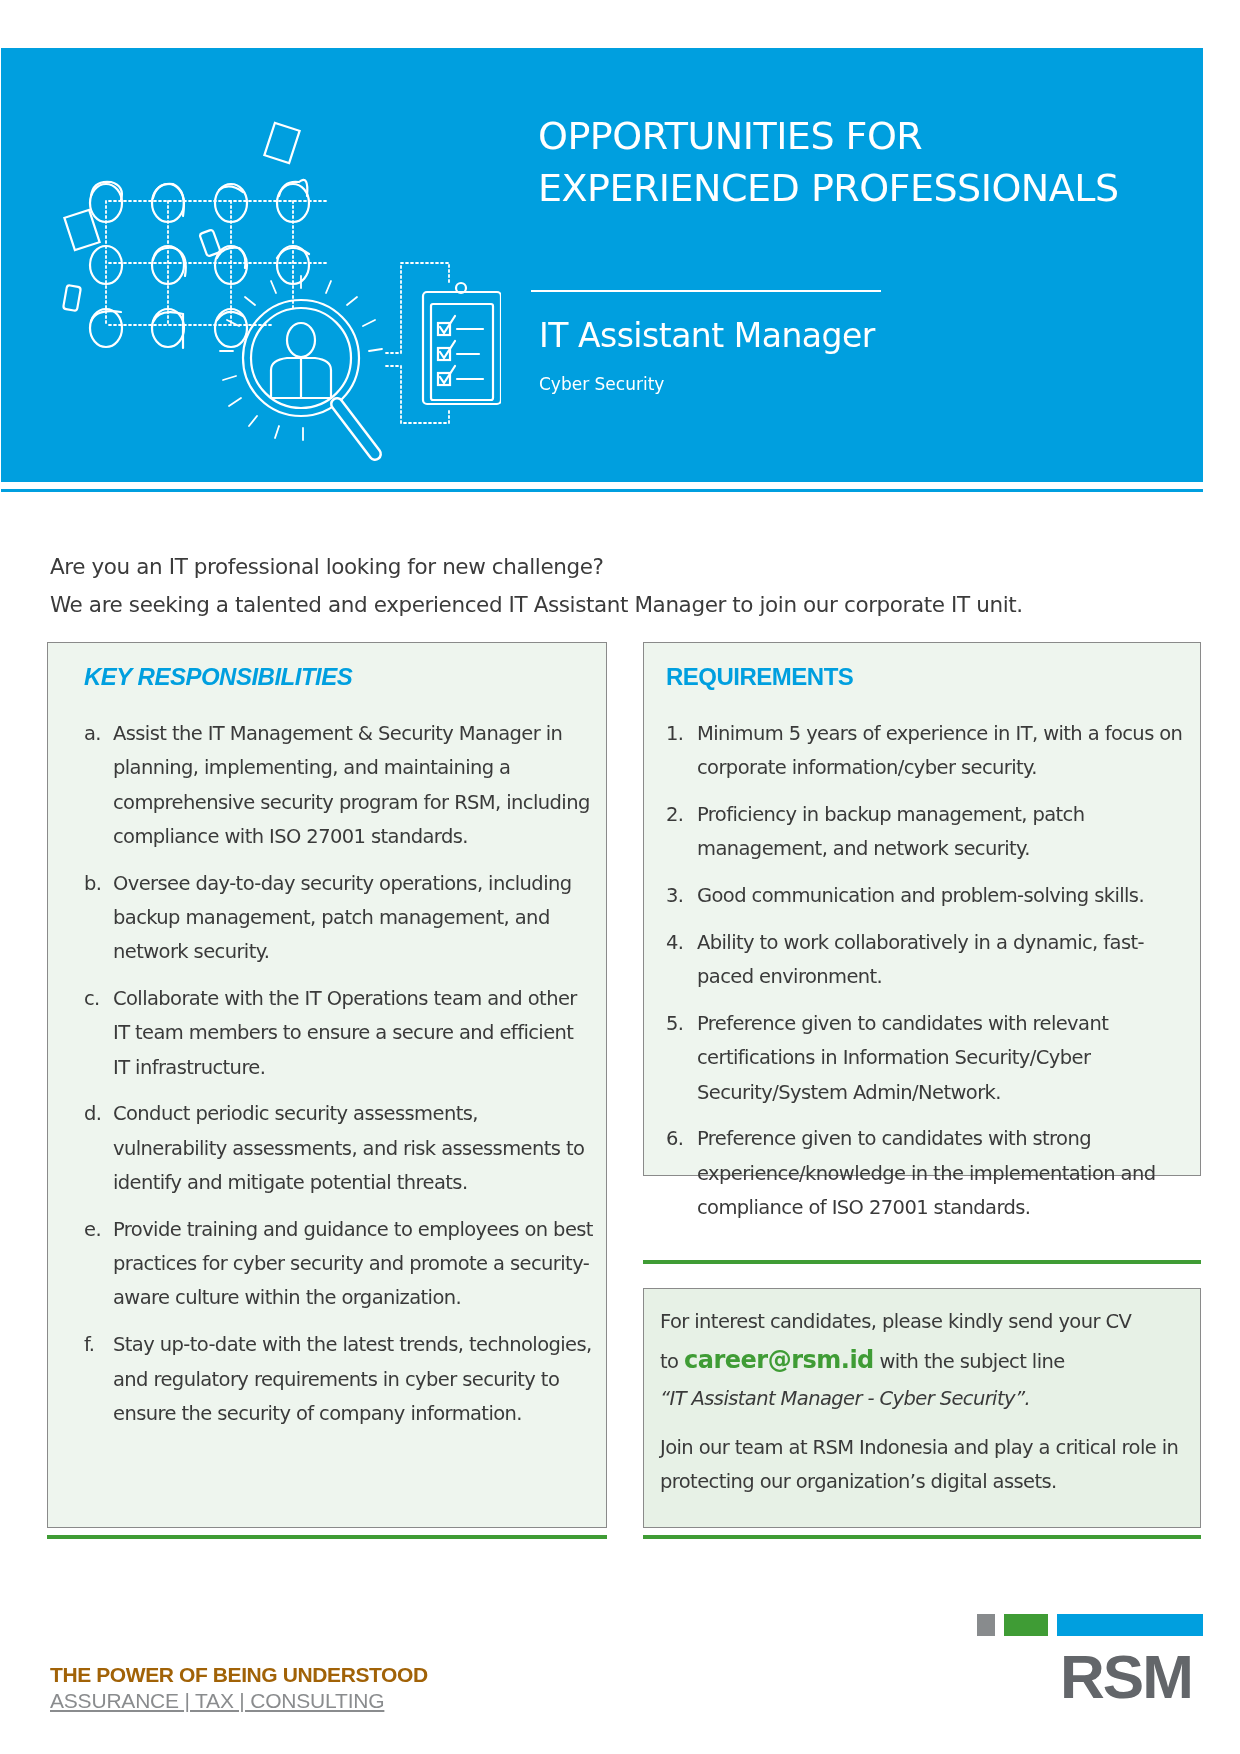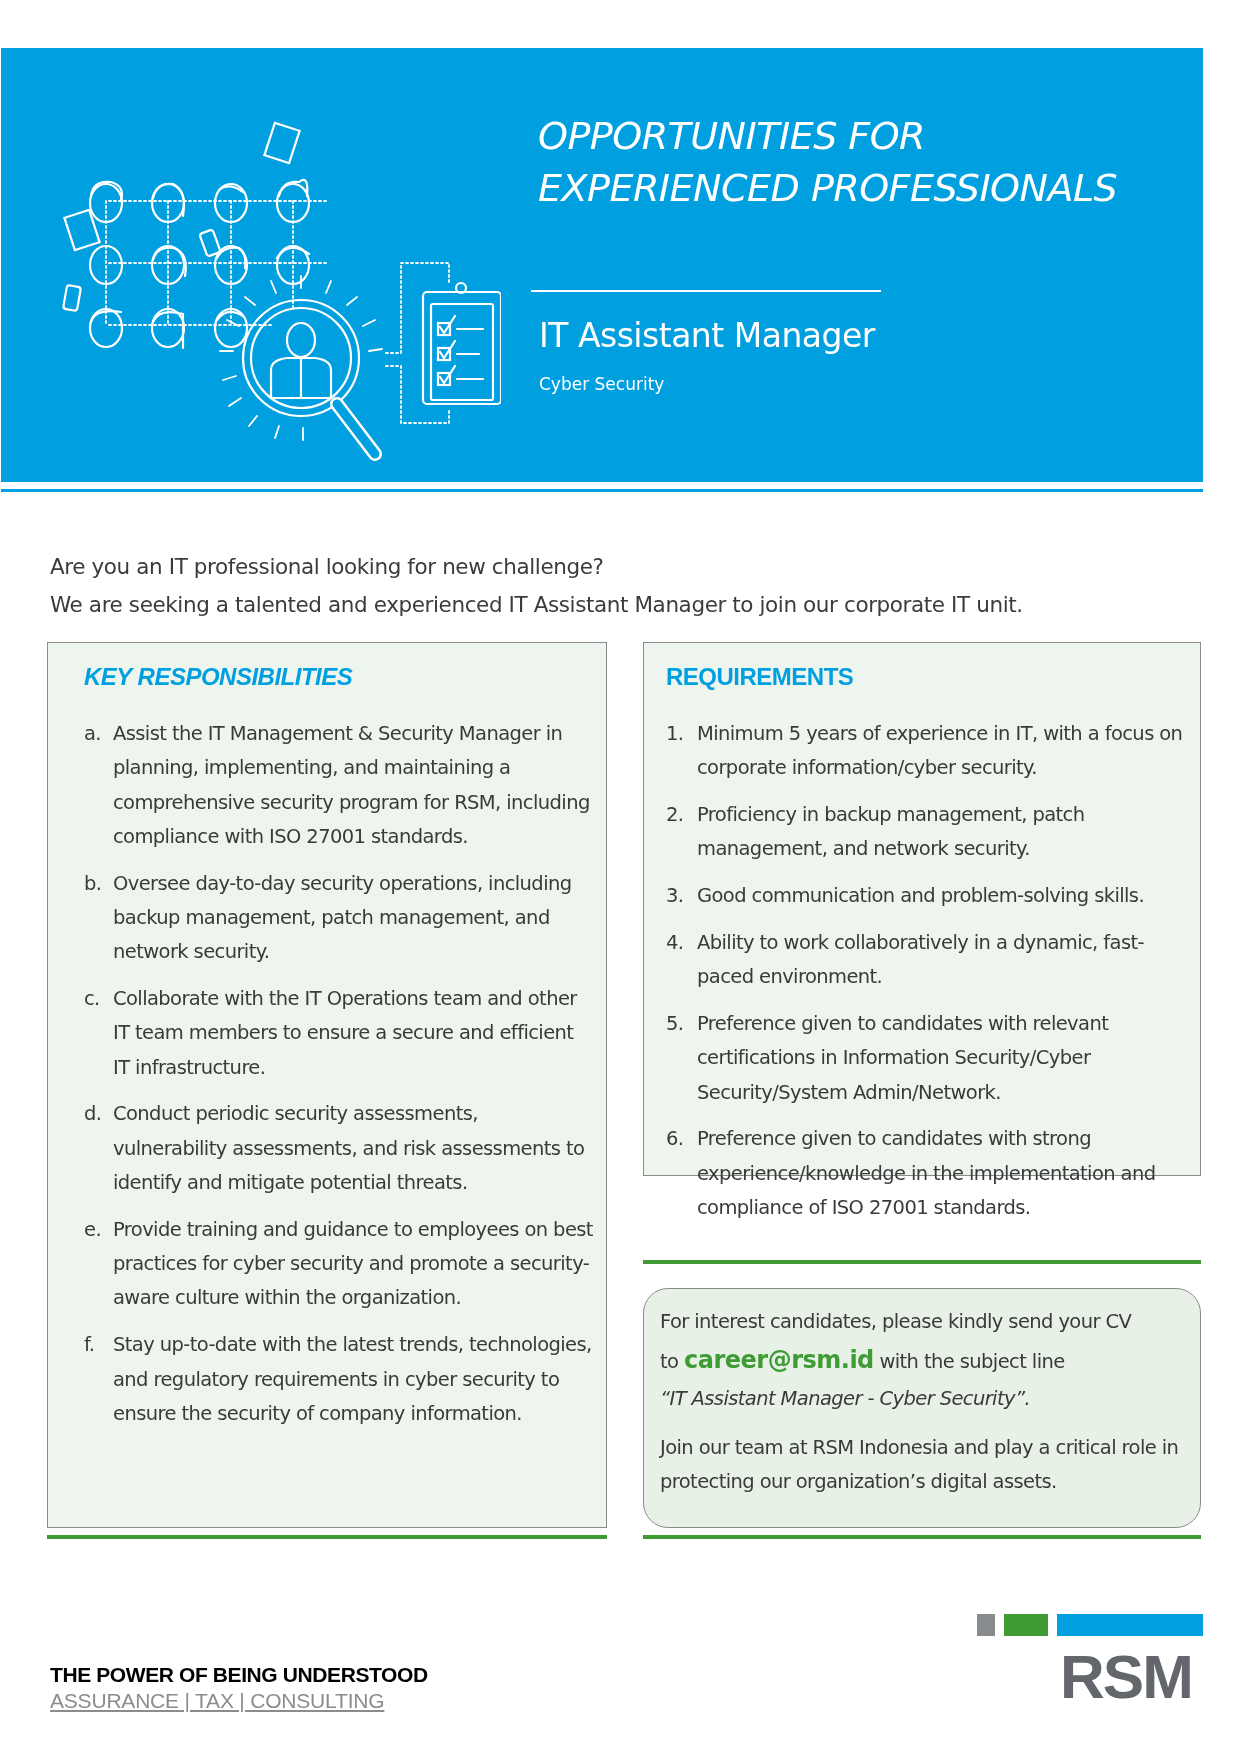--- a/index.html
+++ b/index.html
@@ -4,52 +4,52 @@
 <style>
   * { box-sizing: border-box; margin: 0; padding: 0; }
   html, body { width: 1240px; height: 1754px; background: #ffffff; overflow: hidden; }
   body { position: relative; font-family: "DejaVu Sans", "Liberation Sans", sans-serif; color: #3a3a3a; }
 
   .banner { position: absolute; left: 1px; top: 48px; width: 1202px; height: 434px; background: #009fdf; }
   .banner-rule { position: absolute; left: 1px; top: 489px; width: 1202px; height: 3px; background: #009fdf; }
   .illustration { position: absolute; left: 30px; top: 60px; width: 470px; height: 400px; }
 
   .hero-title { position: absolute; left: 538px; top: 110px; color: #fff; font-size: 38px; line-height: 52px; font-family: "DejaVu Sans", sans-serif; letter-spacing: -0.5px; font-weight: normal; }
-  .hero-title span { display: block; white-space: nowrap; font-style: italic; }
+  .hero-title span { display: block; white-space: nowrap; }
   .hero-divider { position: absolute; left: 530px; top: 290px; width: 350px; height: 2px; background: #ffffff; }
   .hero-role { position: absolute; left: 538px; top: 318px; color: #fff; font-size: 33px; letter-spacing: -0.5px; white-space: nowrap; }
   .hero-sub { position: absolute; left: 538px; top: 372px; color: #fff; font-size: 17px; white-space: nowrap; }
 
   .intro { position: absolute; left: 50px; top: 548px; font-size: 21.5px; line-height: 38px; color: #3b3b3b; letter-spacing: -0.4px; }
   .intro p { white-space: nowrap; }
 
   .box { position: absolute; border: 1.5px solid #8a8a8a; background: #eef5ee; }
   .box-green-rule { position: absolute; height: 4px; background: #3f9c35; }
 
   .box-left { left: 47px; top: 642px; width: 560px; height: 886px; }
   .box-right { left: 643px; top: 642px; width: 558px; height: 534px; }
-  .box-contact { left: 643px; top: 1288px; width: 558px; height: 240px; background: #e7f1e6; border-radius: 25px; }
+  .box-contact { left: 643px; top: 1288px; width: 558px; height: 240px; background: #e7f1e6; }
 
   .box-heading { position: absolute; top: 20px; color: #009fdf; font-size: 24px; font-weight: bold; letter-spacing: -0.5px; font-family: "Liberation Sans", sans-serif; }
   .box-left .box-heading { left: 36px; font-style: italic; }
   .box-right .box-heading { left: 22px; }
 
   .list { position: absolute; list-style: none; }
   .box-left .list { left: 36px; top: 74px; width: 510px; }
   .box-right .list { left: 22px; top: 74px; width: 530px; }
   .list li { position: relative; padding-left: 29px; font-size: 19.5px; line-height: 34.3px; color: #3a3a3a; letter-spacing: -0.6px; margin-bottom: 12.5px; }
   .box-right .list li { padding-left: 31px; }
   .list li .marker { position: absolute; left: 0; top: 0; }
 
   .contact-text { position: absolute; left: 16px; top: 14px; width: 530px; font-size: 19.5px; line-height: 38px; color: #3a3a3a; letter-spacing: -0.6px; }
   .contact-text .email { color: #3f9c35; font-weight: bold; font-size: 24px; letter-spacing: -0.5px; }
   .contact-text .subject { font-style: italic; display: block; line-height: 36px; }
   .contact-text .join { margin-top: 14px; line-height: 34px; }
 
-  .tagline { position: absolute; left: 50px; top: 1663px; color: #000000; font-size: 21px; font-weight: bold; letter-spacing: -0.4px; font-family: "Liberation Sans", sans-serif; white-space: nowrap; }
+  .tagline { position: absolute; left: 50px; top: 1663px; color: #a16207; font-size: 21px; font-weight: bold; letter-spacing: -0.4px; font-family: "Liberation Sans", sans-serif; white-space: nowrap; }
   .services { position: absolute; left: 50px; top: 1689px; color: #8a8c8e; font-size: 21px; letter-spacing: -0.2px; font-family: "Liberation Sans", sans-serif; white-space: nowrap; text-decoration: underline; }
 
   .logo-bar { position: absolute; top: 1614px; height: 22px; }
   .logo-gray { left: 977px; width: 18px; background: #888b8d; }
   .logo-green { left: 1004px; width: 44px; background: #3f9c35; }
   .logo-blue { left: 1057px; width: 146px; background: #009fdf; }
   .logo-text { position: absolute; left: 1060px; top: 1644px; color: #63666a; font-size: 62px; font-weight: bold; font-family: "Liberation Sans", sans-serif; letter-spacing: -2px; line-height: 66px; }
 </style>
 </head>
 <body>

